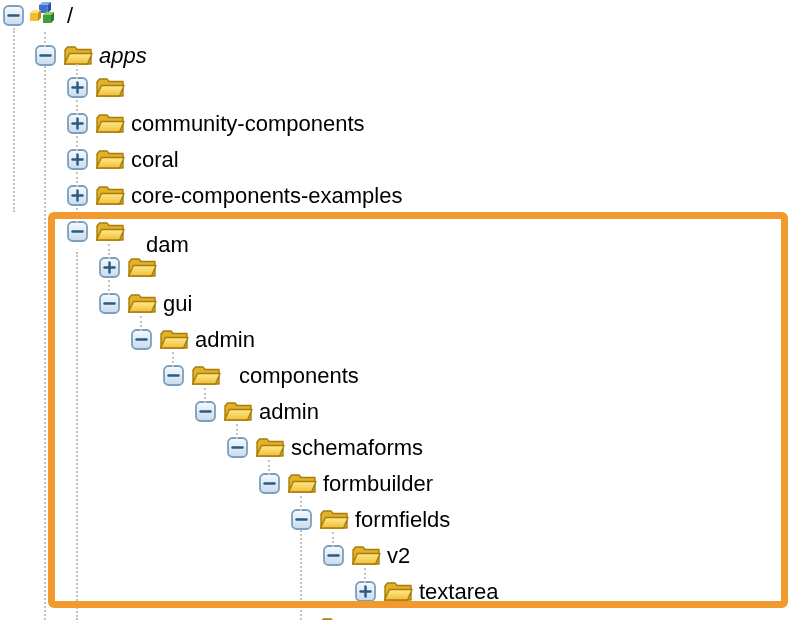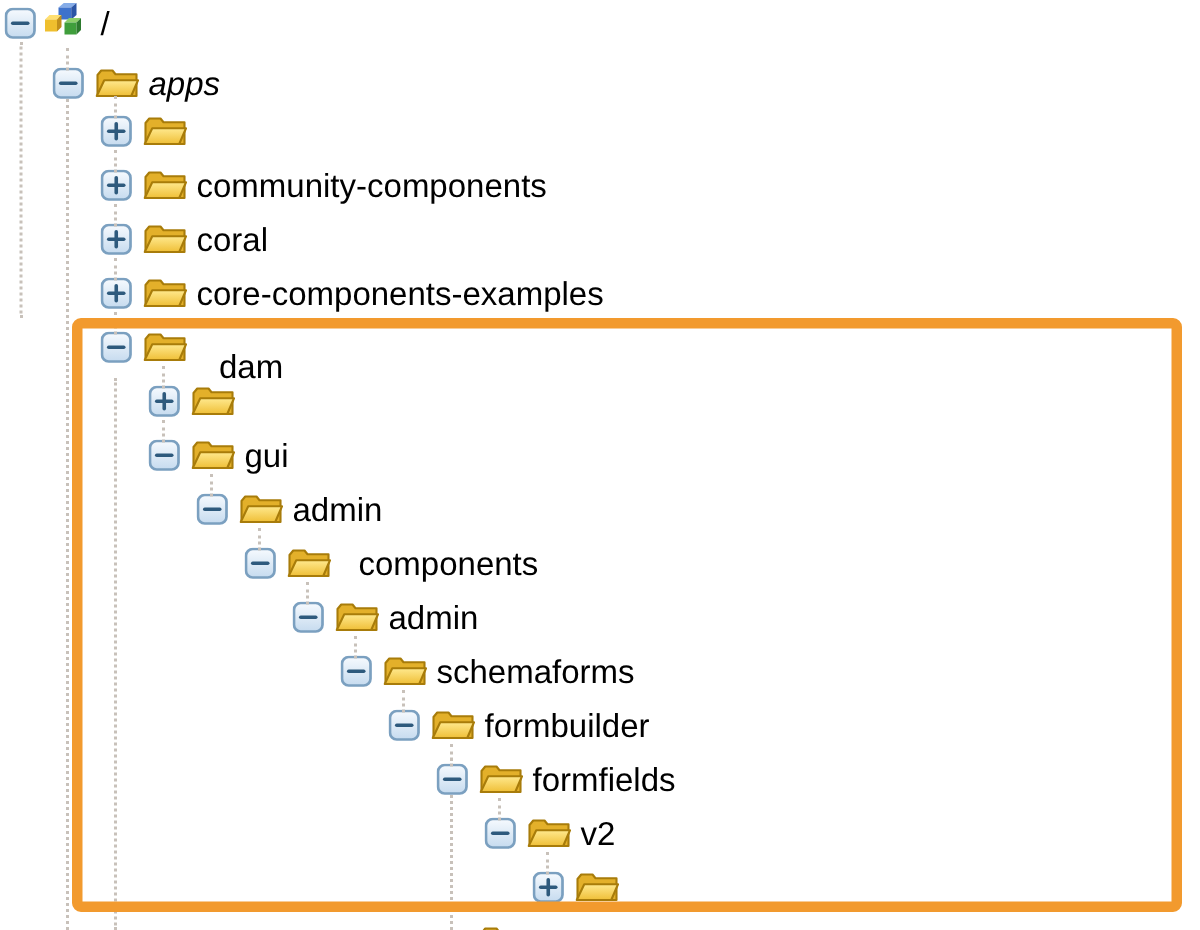--- a/index.html
+++ b/index.html
@@ -277,20 +277,21 @@
         <span class="stub" style="left: 364px;"></span>
         <span class="expander" style="left: 355px;"><svg width="21" height="21" viewBox="0 0 21 21">
             <rect x="1" y="1" width="19" height="19" rx="4.5" fill="url(#eg)" stroke="#7BA0C0" stroke-width="1.8"></rect>
             <line x1="5.5" y1="10.5" x2="15.5" y2="10.5" stroke="#2E5A7D" stroke-width="2.4" stroke-linecap="round"></line>
             <line x1="10.5" y1="5.5" x2="10.5" y2="15.5" stroke="#2E5A7D" stroke-width="2.4" stroke-linecap="round"></line>
           </svg></span>
         <span class="node-icon" style="left: 383px;"><svg width="30" height="24" viewBox="0 0 30 24">
             <path d="M2,6 L4.5,3 L12,3 L14,5.5 L28,5.5 L28,20 L2,20 Z" fill="#E3B02A" stroke="#A87C0A" stroke-width="1.4" stroke-linejoin="round"></path>
             <path d="M1.5,20 L6.5,9.5 L29,9.5 L24.5,20 Z" fill="url(#fg)" stroke="#A87C0A" stroke-width="1.4" stroke-linejoin="round"></path>
           </svg></span>
+        <span class="node-label" style="left: 419px;">textarea</span>
       </div>
     </div>
   <div id="lines">
       <div class="guide-line" style="left: 13px; top: 28px; height: 184px;"></div>
       <div class="guide-line" style="left: 44px; top: 66px; height: 554px;"></div>
       <div class="guide-line" style="left: 76px; top: 252px; height: 368px;"></div>
       <div class="guide-line" style="left: 300px; top: 505px; height: 115px;"></div>
     </div>
   <div id="partial-folder"><svg width="30" height="24" viewBox="0 0 30 24">
         <path d="M2,6 L4.5,3 L12,3 L14,5.5 L28,5.5 L28,20 L2,20 Z" fill="#E3B02A" stroke="#A87C0A" stroke-width="1.4" stroke-linejoin="round"></path>

